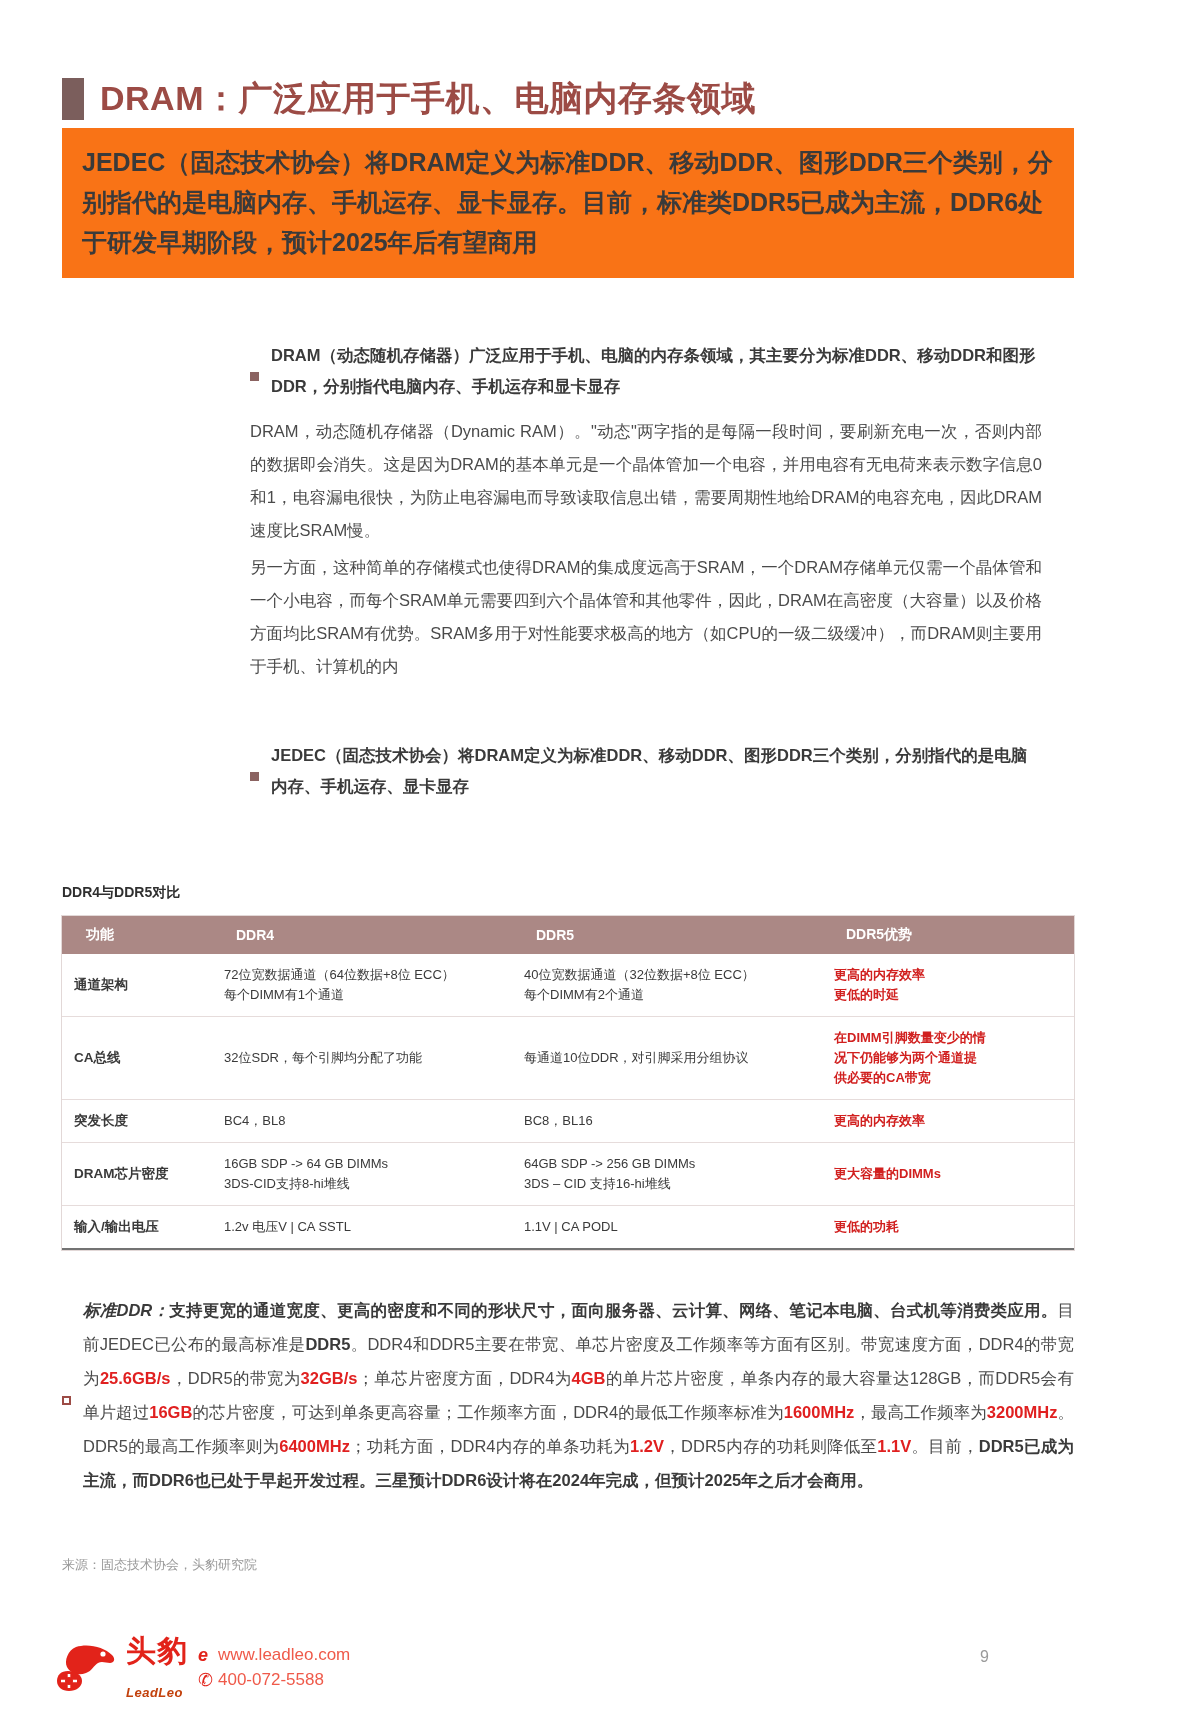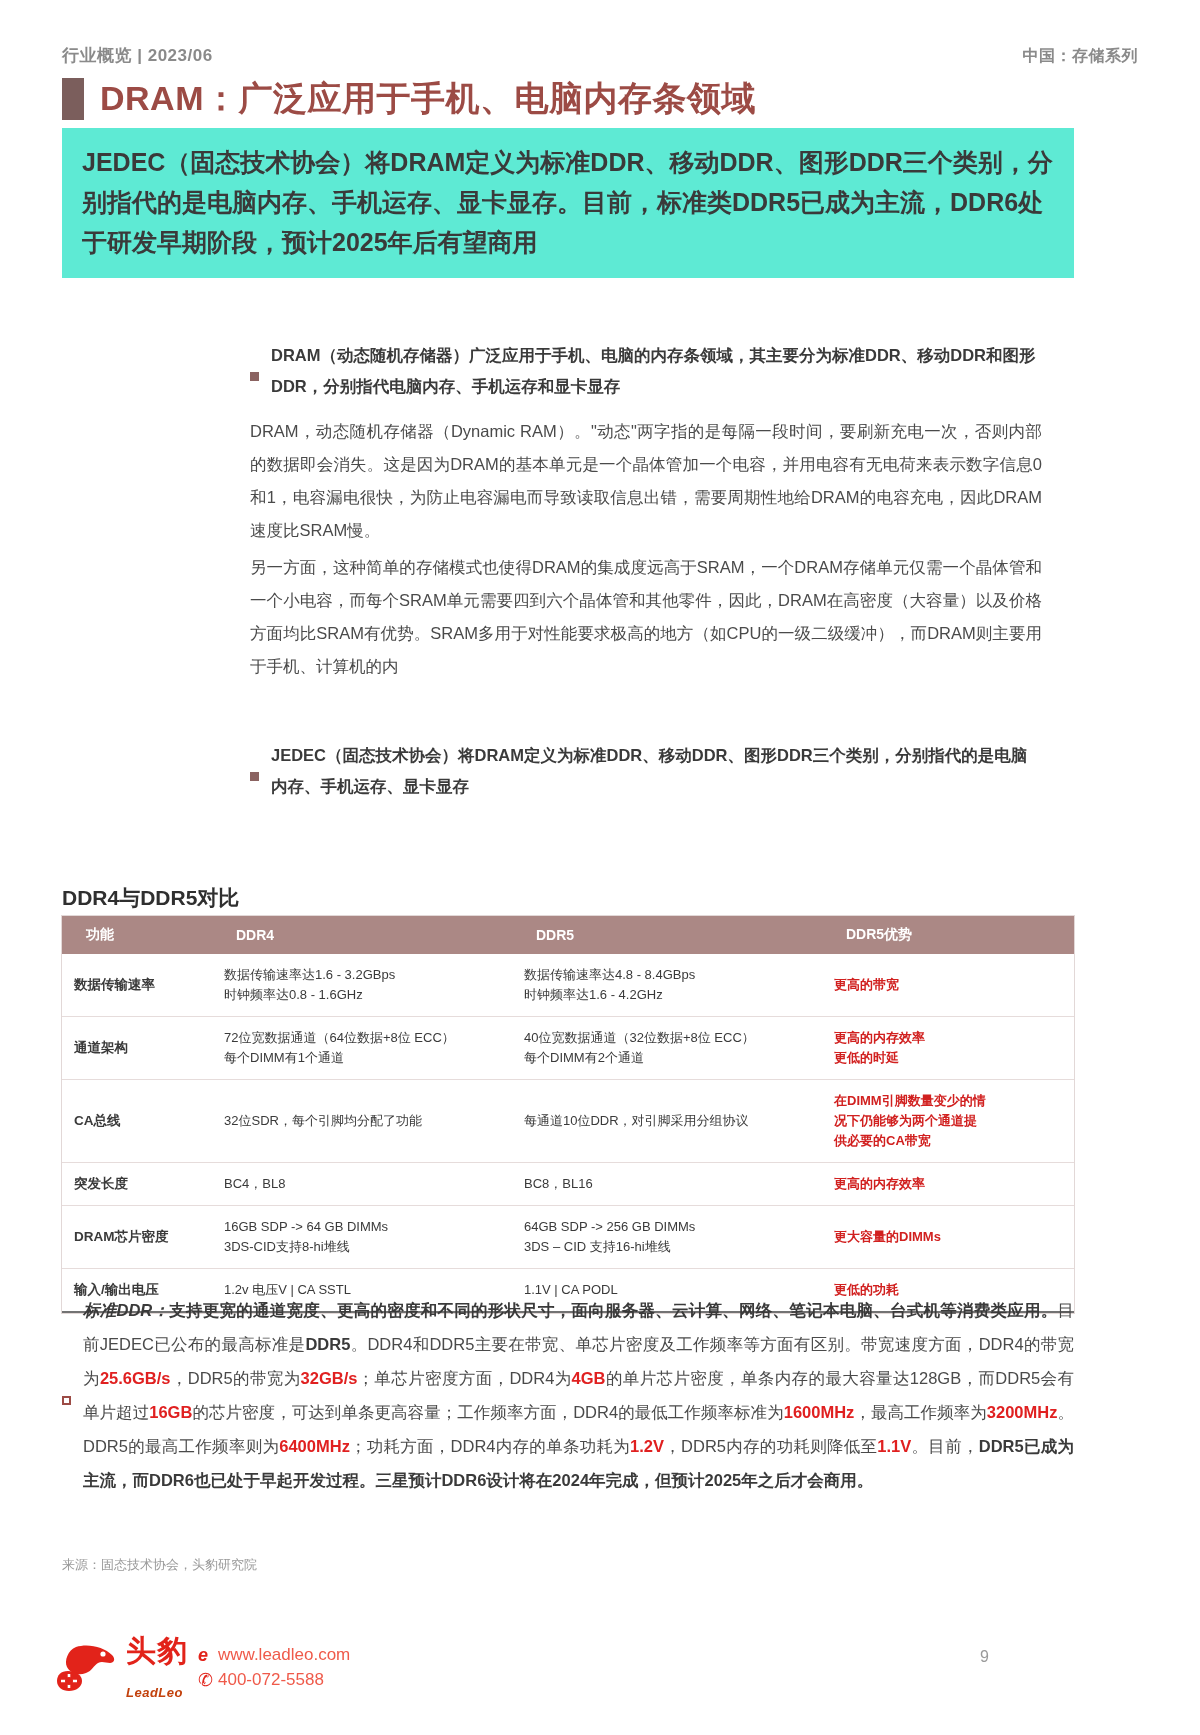--- a/index.html
+++ b/index.html
@@ -30,21 +30,21 @@
     width:22px; height:42px; background:#7b5e5c; margin-right:16px; flex:0 0 auto;
   }
   .title-text {
     font-size:34px; font-weight:bold; color:#9c4b45; letter-spacing:.5px;
     white-space:nowrap;
   }
 
   
   .sub-box {
     position:absolute; left:62px; top:128px; width:1012px;
-    background:#5eead4;
+    background:#f97316;
     padding:14px 20px 16px 20px;
     box-sizing:border-box;
   }
   .sub-box p {
     margin:0;
     font-size:25px; line-height:40px; font-weight:bold;
     color:#3a3a3a;
   }
 
   
@@ -65,21 +65,21 @@
   }
   .para {
     position:absolute; left:250px; width:792px;
     font-size:16.5px; line-height:33px; color:#4a4a4a;
     text-align:justify;
   }
 
   
   .tbl-cap {
     position:absolute; left:62px; top:884px;
-    font-size:21px; font-weight:bold; color:#2f2f2f;
+    font-size:14px; font-weight:bold; color:#2f2f2f;
   }
   table.cmp {
     position:absolute; left:62px; top:916px;
     width:1012px; border-collapse:collapse;
     table-layout:fixed;
     box-shadow:0 0 0 1px #e2d8d7;
   }
   table.cmp col.c1 { width:150px; }
   table.cmp col.c2 { width:300px; }
   table.cmp col.c3 { width:310px; }
@@ -138,24 +138,20 @@
   .pagenum {
     position:absolute; left:980px; top:1648px;
     font-size:16px; color:#9a9a9a;
   }
 </style>
 </head>
 <body>
 
 <div class="page">
 
-  <div class="hdr">
-    <div class="hdr-left">行业概览 | 2023/06</div>
-    <div class="hdr-right">中国：存储系列</div>
-  </div>
 
   <div class="title-wrap">
     <div class="title-bar"></div>
     <div class="title-text">DRAM：广泛应用于手机、电脑内存条领域</div>
   </div>
 
   <div class="sub-box">
     <p>JEDEC（固态技术协会）将DRAM定义为标准DDR、移动DDR、图形DDR三个类别，分别指代的是电脑内存、手机运存、显卡显存。目前，标准类DDR5已成为主流，DDR6处于研发早期阶段，预计2025年后有望商用</p>
   </div>
 
@@ -190,36 +186,20 @@
       <tr>
         <th>功能</th>
         <th>DDR4</th>
         <th>DDR5</th>
         <th>DDR5优势</th>
       </tr>
     </thead>
     <tbody>
         <tr>
           <td>
-            <span class="cellline">数据传输速率</span>
-          </td>
-          <td>
-            <span class="cellline">数据传输速率达1.6 - 3.2GBps</span>
-            <span class="cellline">时钟频率达0.8 - 1.6GHz</span>
-          </td>
-          <td>
-            <span class="cellline">数据传输速率达4.8 - 8.4GBps</span>
-            <span class="cellline">时钟频率达1.6 - 4.2GHz</span>
-          </td>
-          <td class="adv">
-            <span class="cellline">更高的带宽</span>
-          </td>
-        </tr>
-        <tr>
-          <td>
             <span class="cellline">通道架构</span>
           </td>
           <td>
             <span class="cellline">72位宽数据通道（64位数据+8位 ECC）</span>
             <span class="cellline">每个DIMM有1个通道</span>
           </td>
           <td>
             <span class="cellline">40位宽数据通道（32位数据+8位 ECC）</span>
             <span class="cellline">每个DIMM有2个通道</span>
           </td>

